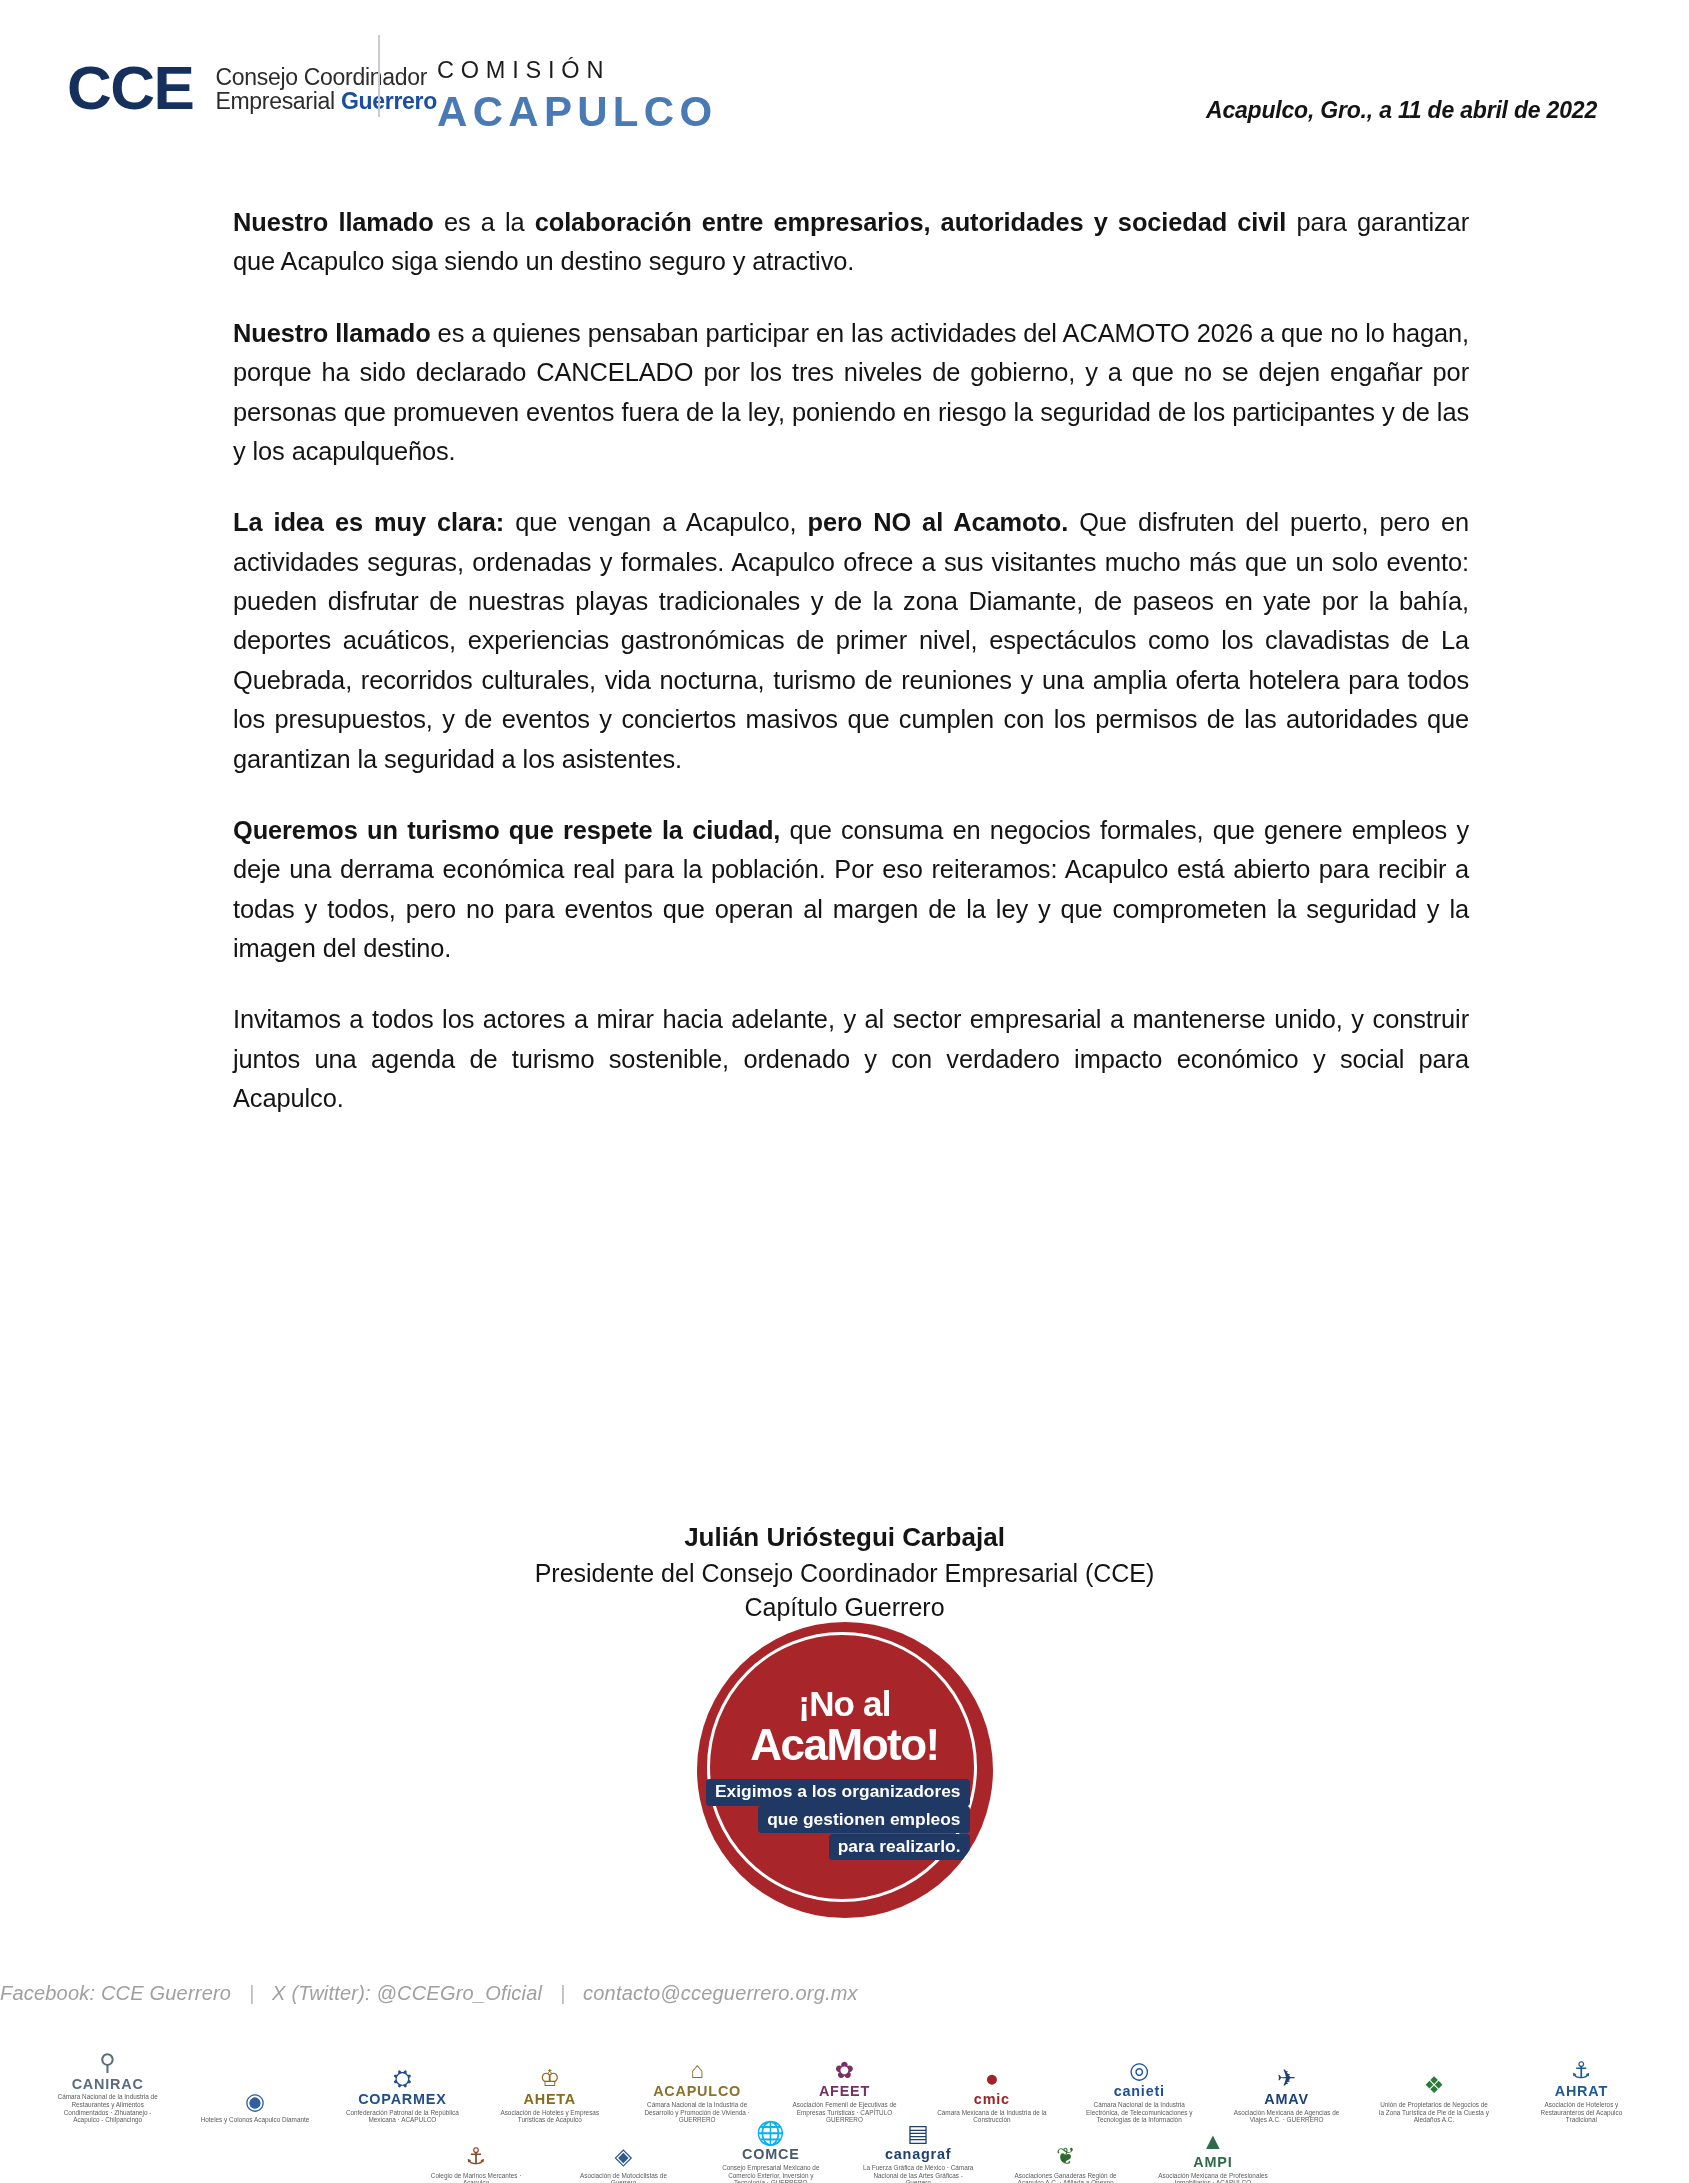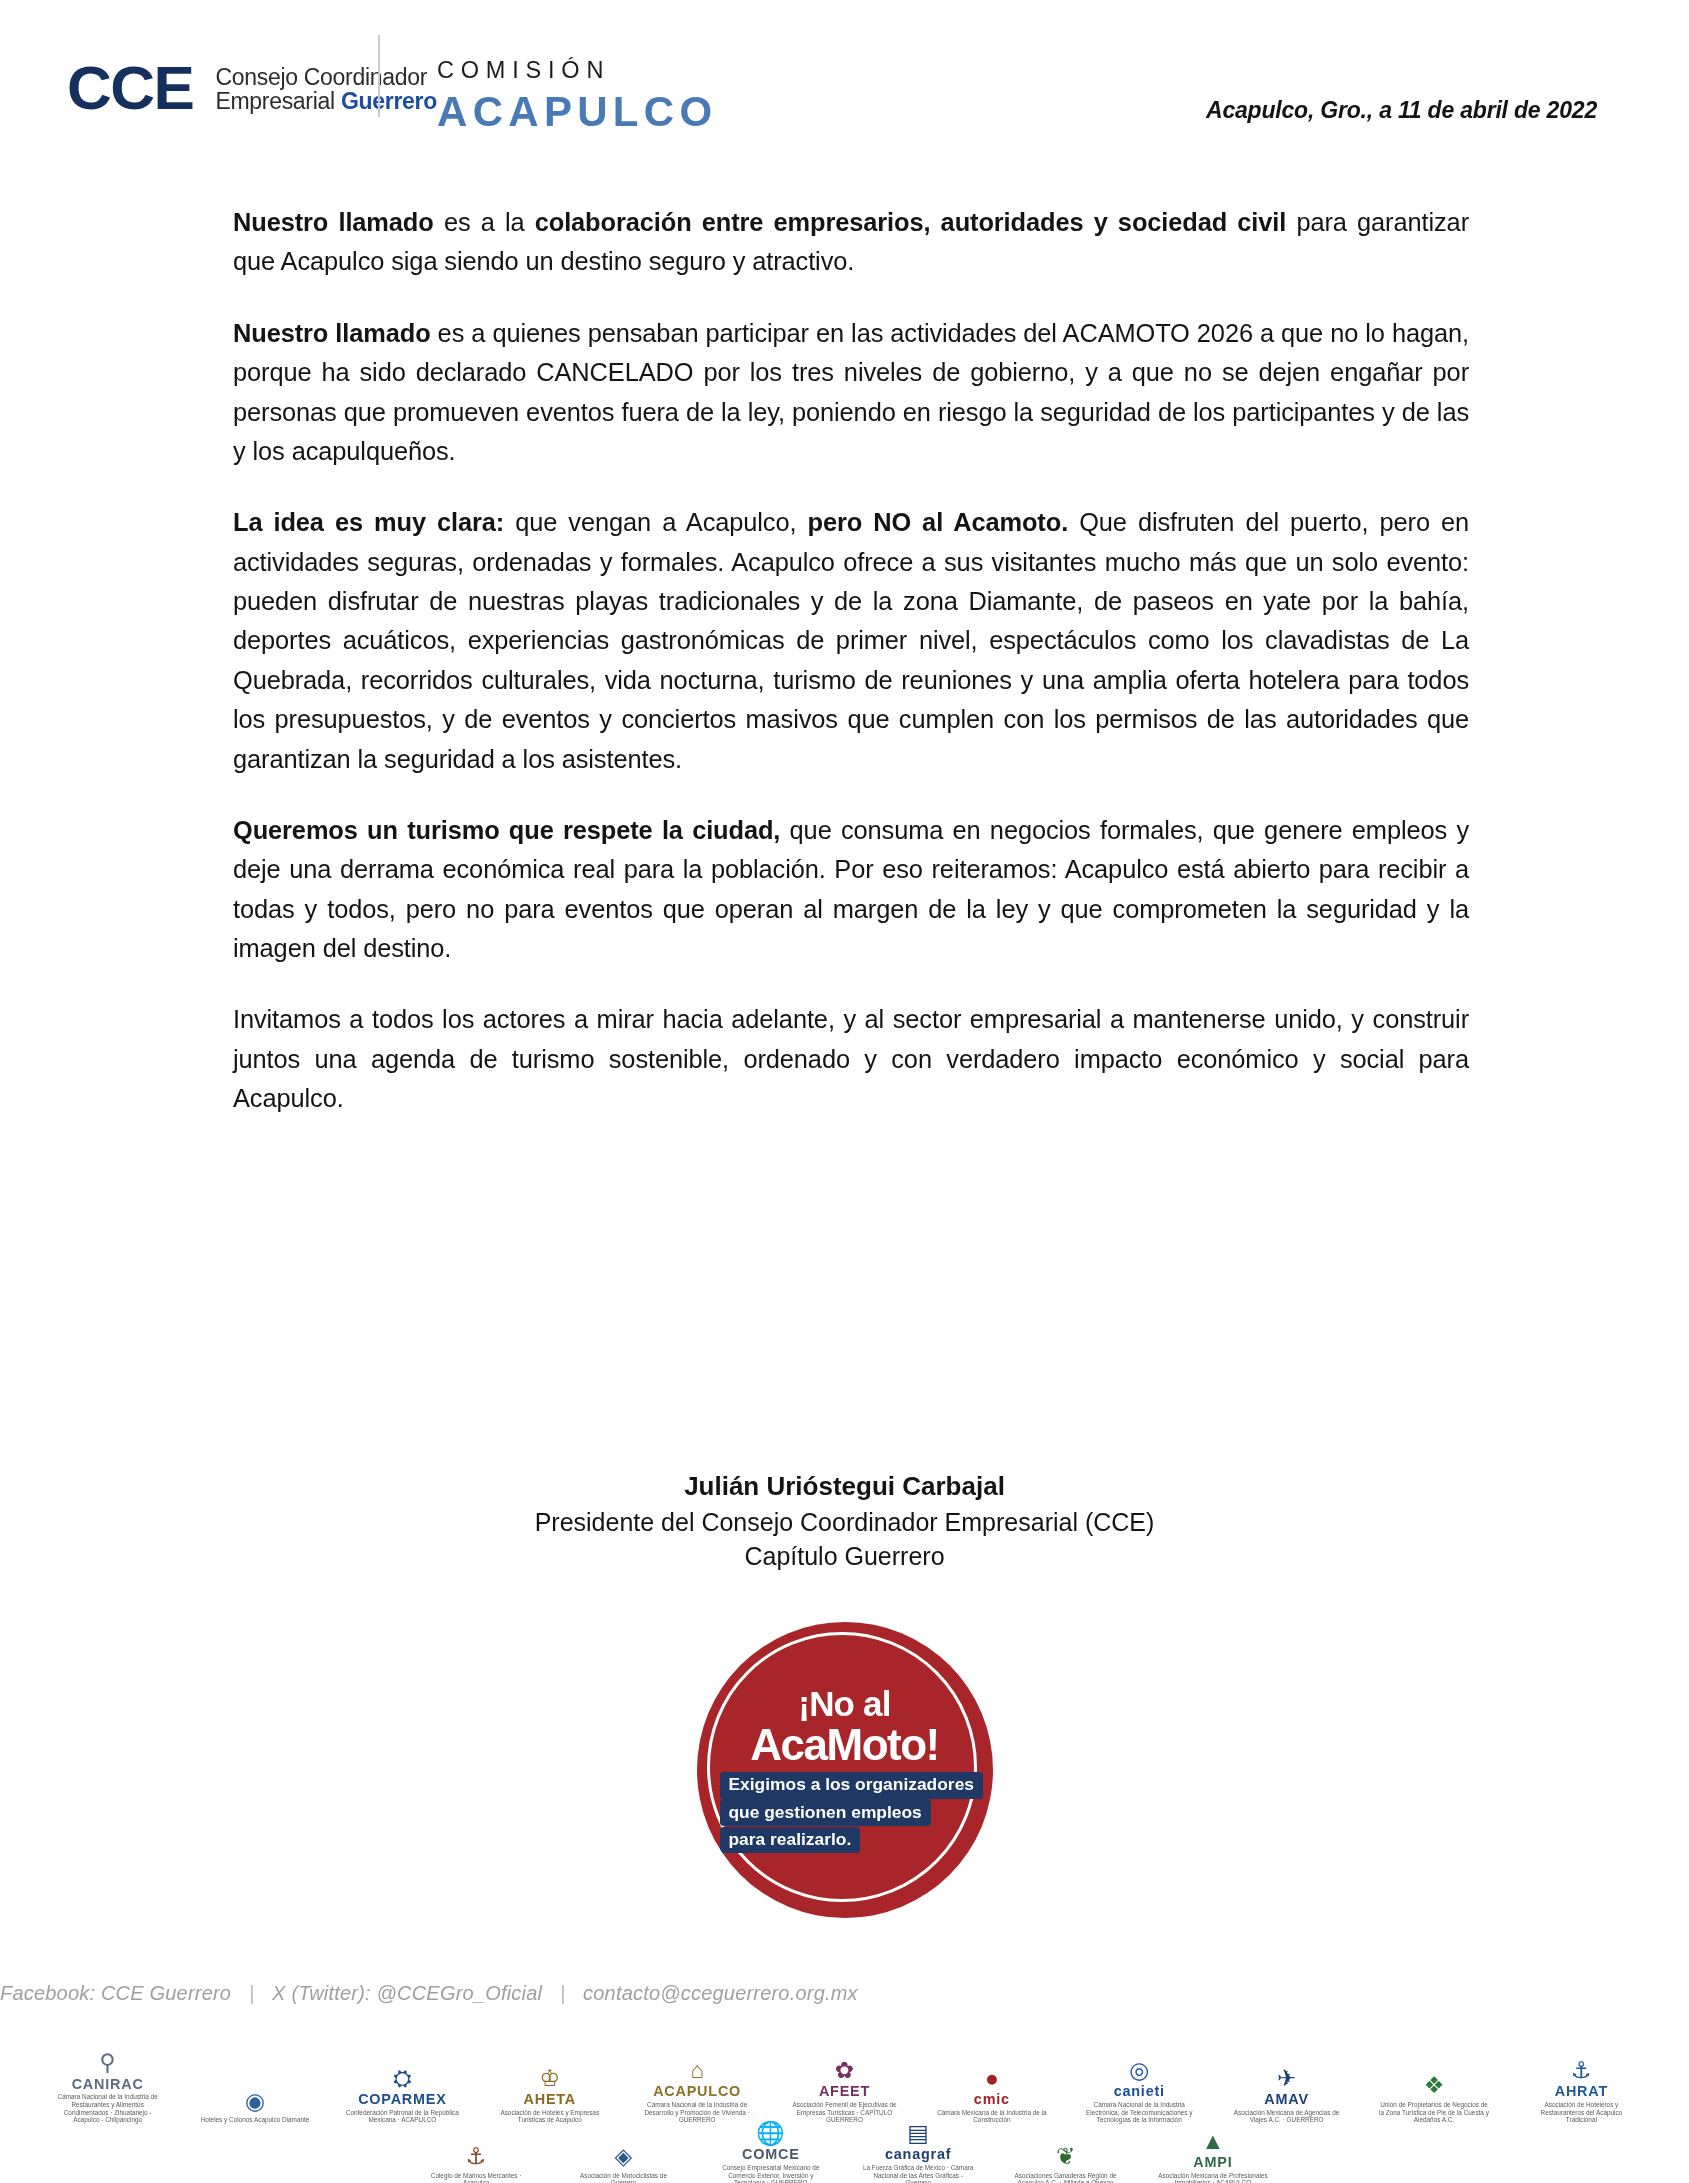--- a/index.html
+++ b/index.html
@@ -120,21 +120,21 @@
     margin: 0 0 32px 0;
     letter-spacing: -0.1px;
   }
   .para.last { margin-bottom: 12px; }
   .para b { font-weight: bold; }
 
   
   .signature {
     position: absolute;
     left: 0;
-    top: 1469px;
+    top: 1520px;
     width: 1689px;
     text-align: center;
     line-height: 1.38;
   }
   .sig-name {
     font-size: 26px;
     font-weight: bold;
     color: #141414;
   }
   .sig-role, .sig-chapter {
@@ -185,25 +185,25 @@
   }
   .seal-title .l2 {
     display: block;
     font-size: 44px;
     letter-spacing: -1.5px;
     margin-top: 3px;
   }
   .seal-ribbon {
     position: relative;
     z-index: 2;
-    margin-top: 6px;
+    margin-top: 13px;
     width: 250px;
     display: flex;
     flex-direction: column;
-    align-items: flex-start;
+    align-items: flex-end;
   }
   .seal-ribbon span {
     display: inline-block;
     background: #1f3864;
     color: #ffffff;
     font-weight: bold;
     font-size: 17.4px;
     line-height: 1.36;
     padding: 1.5px 9px;
     border-radius: 3.8px;

